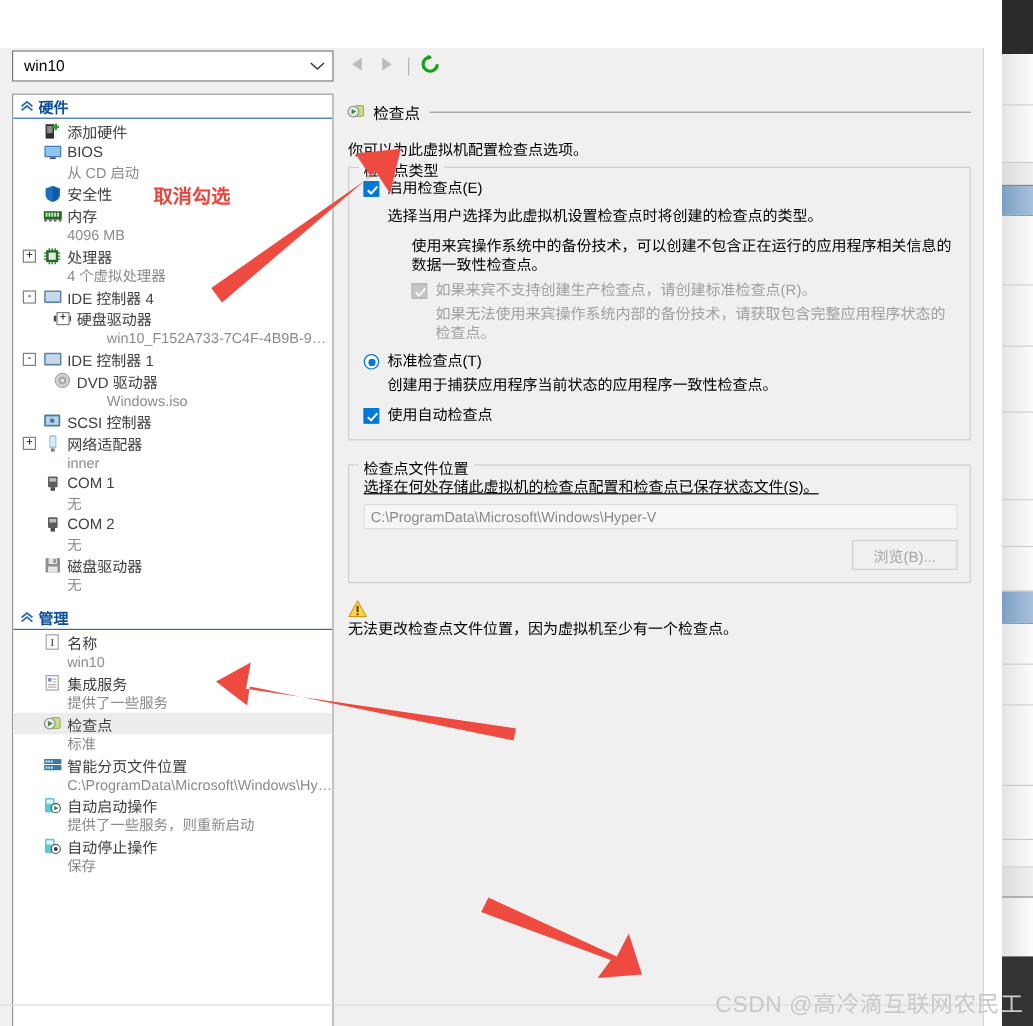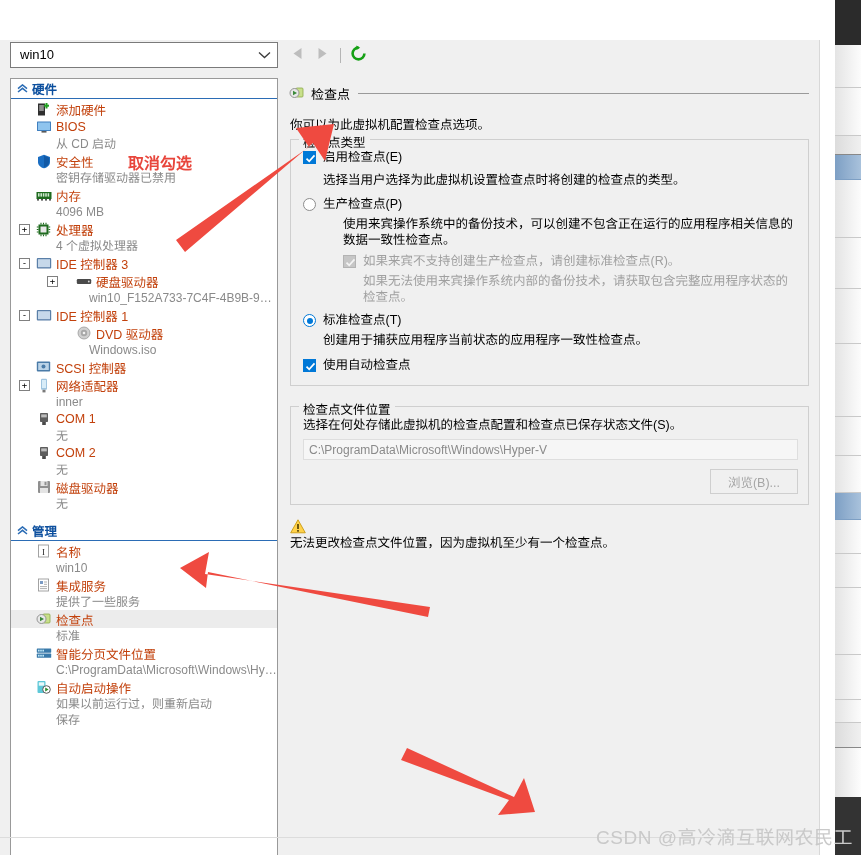--- a/index.html
+++ b/index.html
@@ -163,39 +163,39 @@
     top: 4px;
   }
   .ti-icon {
     width: 17px; height: 16px;
     display: flex; align-items: center; justify-content: center;
     margin-right: 4px;
     flex: 0 0 17px;
   }
   .ti-label {
     font-size: 12.5px;
-    color: #c2410c;
+    color: #404040;
     white-space: nowrap;
   }
   .ti-sub {
     font-size: 12px;
     color: #8a8a8a;
     white-space: nowrap;
     overflow: hidden;
     text-overflow: ellipsis;
     line-height: 16px;
     height: 16px;
   }
 
   
   .lvl0 .ti-main { padding-left: 24px; }
   .lvl0 .ti-sub  { padding-left: 45px; }
   .lvl0 .ti-expander { left: 8px; }
 
-  .lvl1 .ti-main { padding-left: 64px; }
+  .lvl1 .ti-main { padding-left: 32px; }
   .lvl1 .ti-sub  { padding-left: 78px; }
   .lvl1 .ti-expander { left: 36px; }
 
   
   .settings-pane {
     position: absolute;
     left: 288px; top: 38px;
     width: 521px; height: 785px;
     background: #f0f0f0;
   }
@@ -505,21 +505,20 @@
         <div class="tree-item lvl0">
           <div class="ti-main">
             <span class="ti-icon">
               <svg width="14" height="15" viewBox="0 0 14 15">
                 <path d="M7 0.8 L13 3 V8 C13 11.4 10.4 13.4 7 14.3 C3.6 13.4 1 11.4 1 8 V3 Z" fill="#1b6ec2"></path>
                 <path d="M7 1.8 L12 3.7 V8 C12 10.8 9.9 12.5 7 13.3 Z" fill="#1259a5"></path>
               </svg>
             </span>
             <span class="ti-label">安全性</span>
           </div>
-          <div class="ti-sub">密钥存储驱动器已禁用</div>
         </div>
 
         <div class="tree-item lvl0">
           <div class="ti-main">
             <span class="ti-icon">
               <svg width="16" height="11" viewBox="0 0 16 11">
                 <rect x="0.5" y="2" width="15" height="7" fill="#1f6b1f"></rect>
                 <rect x="2" y="3.2" width="1.6" height="3.4" fill="#cfe8cf"></rect>
                 <rect x="4.4" y="3.2" width="1.6" height="3.4" fill="#cfe8cf"></rect>
                 <rect x="6.8" y="3.2" width="1.6" height="3.4" fill="#cfe8cf"></rect>
@@ -558,21 +557,21 @@
 
         <div class="tree-item lvl0">
           <span class="ti-expander">-</span>
           <div class="ti-main">
             <span class="ti-icon">
               <svg width="16" height="13" viewBox="0 0 16 13">
                 <rect x="0.8" y="1" width="14.4" height="10.5" rx="1" fill="#5a7fa8"></rect>
                 <rect x="2" y="2.2" width="12" height="8" fill="#c6d8ea"></rect>
               </svg>
             </span>
-            <span class="ti-label">IDE 控制器 3</span>
+            <span class="ti-label">IDE 控制器 4</span>
           </div>
         </div>
 
         <div class="tree-item lvl1">
           <span class="ti-expander">+</span>
           <div class="ti-main">
             <span class="ti-icon">
               <svg width="16" height="9" viewBox="0 0 16 9">
                 <rect x="0.8" y="2" width="14.4" height="5" rx="1.2" fill="#4a4a4a"></rect>
                 <circle cx="12.8" cy="4.5" r="0.9" fill="#d8d8d8"></circle>
@@ -758,24 +757,35 @@
             <span class="ti-icon">
               <svg width="15" height="14" viewBox="0 0 15 14">
                 <rect x="1.5" y="1" width="8" height="12" rx="1" fill="#5ec8d8"></rect>
                 <rect x="2.8" y="2.3" width="5.4" height="3.4" fill="#e8f8fa"></rect>
                 <circle cx="10.5" cy="9.5" r="3.8" fill="#fff" stroke="#4a4a4a" stroke-width="0.9"></circle>
                 <path d="M9.2 7.5 L12.6 9.5 L9.2 11.5 Z" fill="#2a8a2a"></path>
               </svg>
             </span>
             <span class="ti-label">自动启动操作</span>
           </div>
-          <div class="ti-sub">如果以前运行过，则重新启动</div>
-        </div>
-
-        <div class="tree-item lvl0">
+          <div class="ti-sub">提供了一些服务，则重新启动</div>
+        </div>
+
+        <div class="tree-item lvl0">
+          <div class="ti-main">
+            <span class="ti-icon">
+              <svg width="15" height="14" viewBox="0 0 15 14">
+                <rect x="1.5" y="1" width="8" height="12" rx="1" fill="#5ec8d8"></rect>
+                <rect x="2.8" y="2.3" width="5.4" height="3.4" fill="#e8f8fa"></rect>
+                <circle cx="10.5" cy="9.5" r="3.8" fill="#fff" stroke="#4a4a4a" stroke-width="0.9"></circle>
+                <circle cx="10.5" cy="9.5" r="1.6" fill="#3a3a3a"></circle>
+              </svg>
+            </span>
+            <span class="ti-label">自动停止操作</span>
+          </div>
           <div class="ti-sub">保存</div>
         </div>
 
       </div>
     </div>
 
     <div class="settings-pane">
 
       <div class="pane-header">
         <span class="ph-icon">
@@ -798,24 +808,20 @@
           <span class="cb">
             <svg width="11" height="11" viewBox="0 0 11 11">
                 <path d="M1.5 5.6 L4.2 8.3 L9.5 2.4" fill="none" stroke="#ffffff" stroke-width="1.7"></path>
               </svg>
           </span>
           <span class="opt-label">启用检查点(E)</span>
         </div>
 
         <div class="opt-help" style="margin-left:20px;">选择当用户选择为此虚拟机设置检查点时将创建的检查点的类型。</div>
 
-        <div class="row-check" style="margin-bottom:4px;">
-          <span class="radio"></span>
-          <span class="opt-label">生产检查点(P)</span>
-        </div>
 
         <div class="opt-help" style="margin-left:40px;margin-bottom:6px;">使用来宾操作系统中的备份技术，可以创建不包含正在运行的应用程序相关信息的数据一致性检查点。</div>
 
         <div class="row-check sub" style="margin-left:40px;margin-bottom:4px;">
           <span class="cb disabled">
             <svg width="11" height="11" viewBox="0 0 11 11">
                 <path d="M1.5 5.6 L4.2 8.3 L9.5 2.4" fill="none" stroke="#f4f4f4" stroke-width="1.7"></path>
               </svg>
           </span>
           <span class="opt-label disabled">如果来宾不支持创建生产检查点，请创建标准检查点(R)。</span>
@@ -836,21 +842,21 @@
                 <path d="M1.5 5.6 L4.2 8.3 L9.5 2.4" fill="none" stroke="#ffffff" stroke-width="1.7"></path>
               </svg>
           </span>
           <span class="opt-label">使用自动检查点</span>
         </div>
       </div>
 
       <div class="group" style="margin-top:20px;">
         <span class="group-legend">检查点文件位置</span>
 
-        <div class="opt-help" style="margin-left:0;margin-bottom:0;">选择在何处存储此虚拟机的检查点配置和检查点已保存状态文件(S)。</div>
+        <div class="opt-help" style="margin-left:0;margin-bottom:0;text-decoration:underline;">选择在何处存储此虚拟机的检查点配置和检查点已保存状态文件(S)。</div>
 
         <div class="path-box">
           <span>C:\ProgramData\Microsoft\Windows\Hyper-V</span>
         </div>
 
         <div class="browse-row">
           <div class="btn disabled">浏览(B)...</div>
         </div>
       </div>
 

